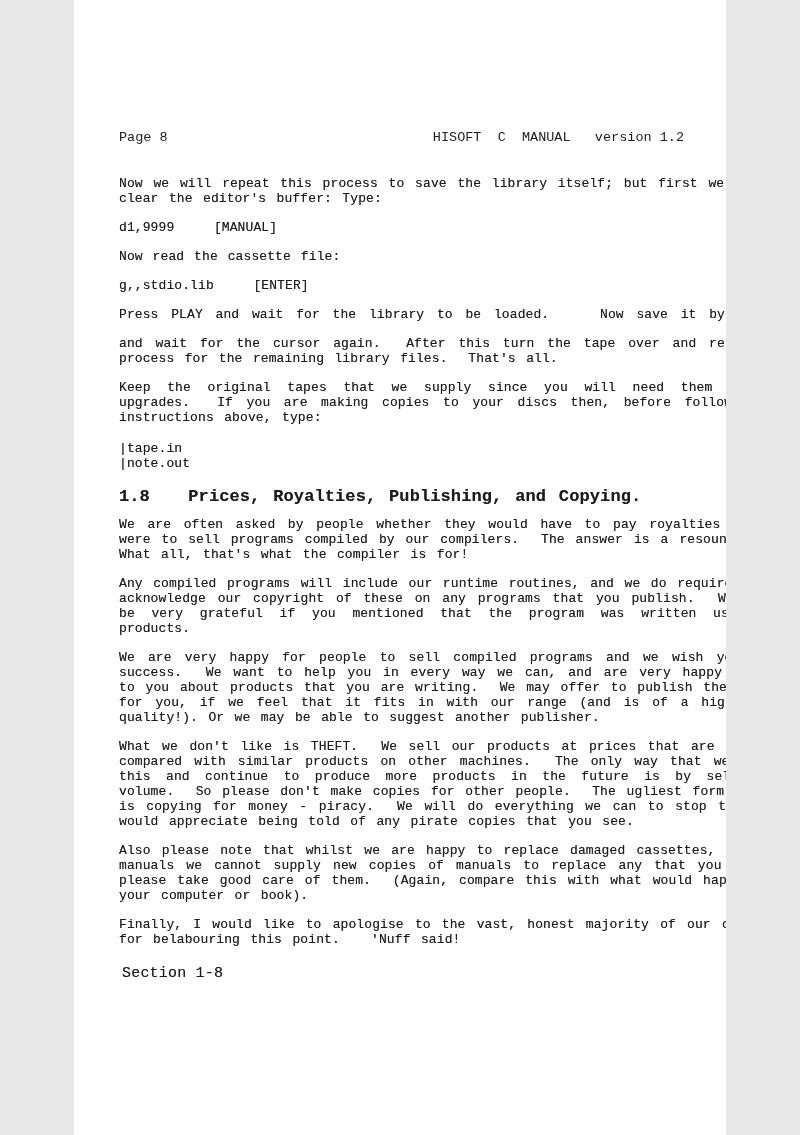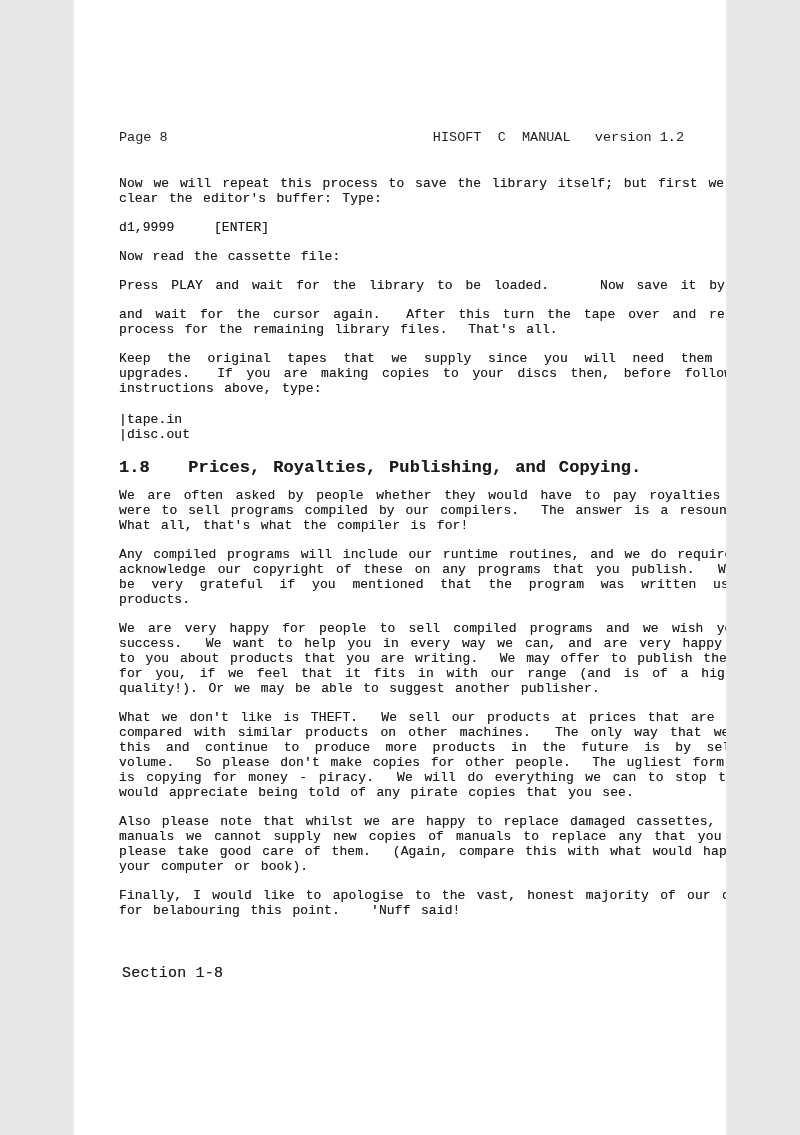--- a/index.html
+++ b/index.html
@@ -87,27 +87,28 @@
 
 <div class="page">
 
   <div class="scan-header">
     <span>Page 8</span>
     <span>HISOFT  C  MANUAL   version 1.2</span>
   </div>
 
   <div class="body-text">
     <p>Now we will repeat this process to save the library itself; but first we need to clear the editor's buffer: Type:</p>
-    <p class="cmd">d1,9999    [ENTER]</p>
+    <p class="cmd">d1,9999    [MANUAL]</p>
     <p class="cmd">Now read the cassette file:</p>
+    <p class="cmd">g,,stdio.lib    [ENTER]</p>
     <p class="justify-full">Press PLAY and wait for the library to be loaded.    Now save it by typing:</p>
     <p>and wait for the cursor again.  After this turn the tape over and repeat the process for the remaining library files.  That's all.</p>
     <p class="gap-after">Keep the original tapes that we supply since you will need them for any upgrades.  If you are making copies to your discs then, before following the instructions above, type:</p>
     <p class="cmd tight">|tape.in</p>
-    <p class="cmd">|disc.out</p>
+    <p class="cmd">|note.out</p>
     <p class="section-heading">1.8   Prices, Royalties, Publishing, and Copying.</p>
     <p>We are often asked by people whether they would have to pay royalties if they were to sell programs compiled by our compilers.  The answer is a resounding NO!  What all, that's what the compiler is for!</p>
     <p>Any compiled programs will include our runtime routines, and we do require you to acknowledge our copyright of these on any programs that you publish.  We'd also be very grateful if you mentioned that the program was written using our products.</p>
     <p>We are very happy for people to sell compiled programs and we wish you every success.  We want to help you in every way we can, and are very happy to talk to you about products that you are writing.  We may offer to publish the program for you, if we feel that it fits in with our range (and is of a high enough quality!). Or we may be able to suggest another publisher.</p>
     <p>What we don't like is THEFT.  We sell our products at prices that are very low compared with similar products on other machines.  The only way that we can do this and continue to produce more products in the future is by selling in volume.  So please don't make copies for other people.  The ugliest form of this is copying for money - piracy.  We will do everything we can to stop this, and would appreciate being told of any pirate copies that you see.</p>
     <p>Also please note that whilst we are happy to replace damaged cassettes, discs or manuals we cannot supply new copies of manuals to replace any that you lose so please take good care of them.  (Again, compare this with what would happen with your computer or book).</p>
     <p>Finally, I would like to apologise to the vast, honest majority of our customers for belabouring this point.   'Nuff said!</p>
   </div>
 
   <div class="scan-footer">Section 1-8</div>

